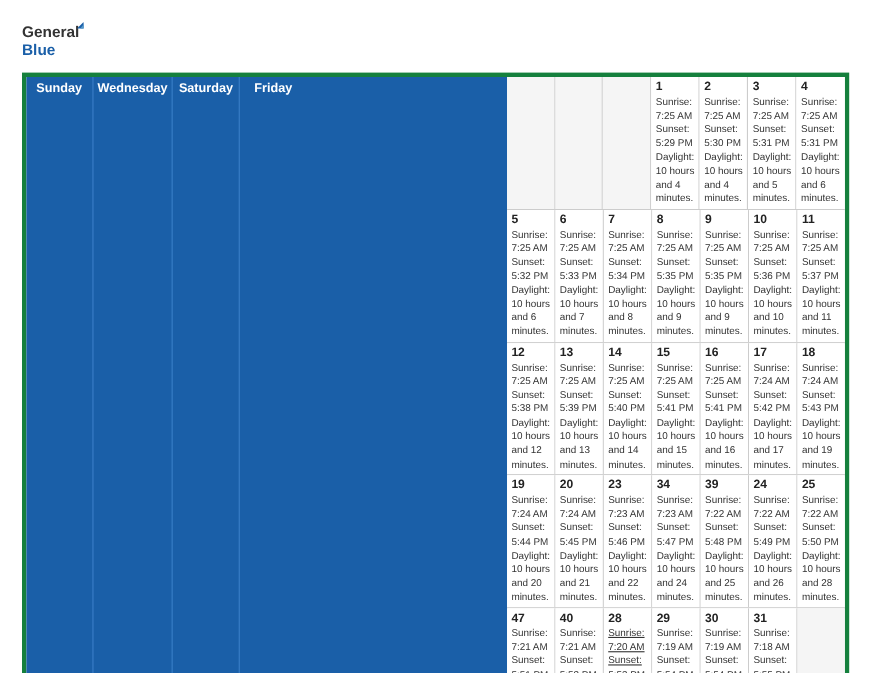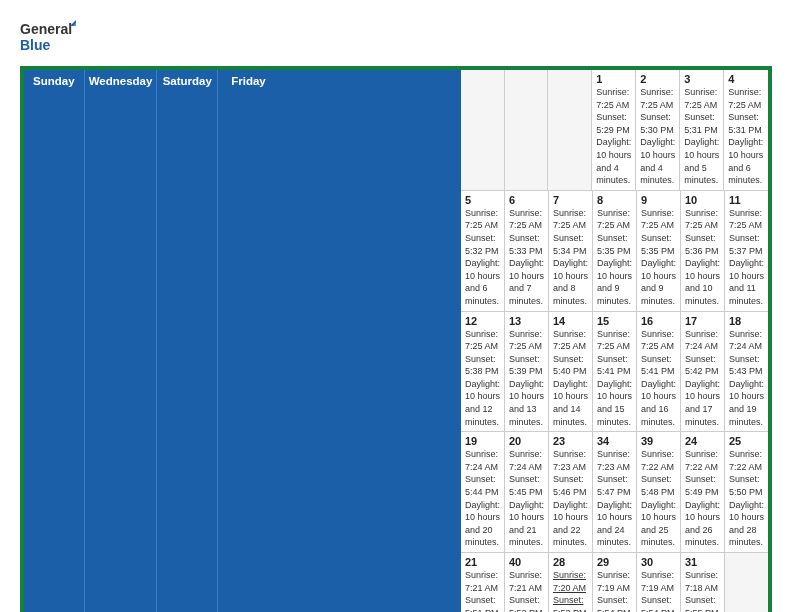--- a/index.html
+++ b/index.html
@@ -302,21 +302,21 @@
           <div class="cal-cell">
             <div class="day-num">25</div>
             <div class="day-info" style="white-space: pre-line;">Sunrise: 7:22 AM
 Sunset: 5:50 PM
 Daylight: 10 hours
 and 28 minutes.</div>
           </div>
         </div>
         <div class="cal-row">
           <div class="cal-cell">
-            <div class="day-num">21</div>
+            <div class="day-num">47</div>
             <div class="day-info" style="white-space: pre-line;">Sunrise: 7:21 AM
 Sunset: 5:51 PM
 Daylight: 10 hours
 and 29 minutes.</div>
           </div>
           <div class="cal-cell">
             <div class="day-num">40</div>
             <div class="day-info" style="white-space: pre-line;">Sunrise: 7:21 AM
 Sunset: 5:52 PM
 Daylight: 10 hours

